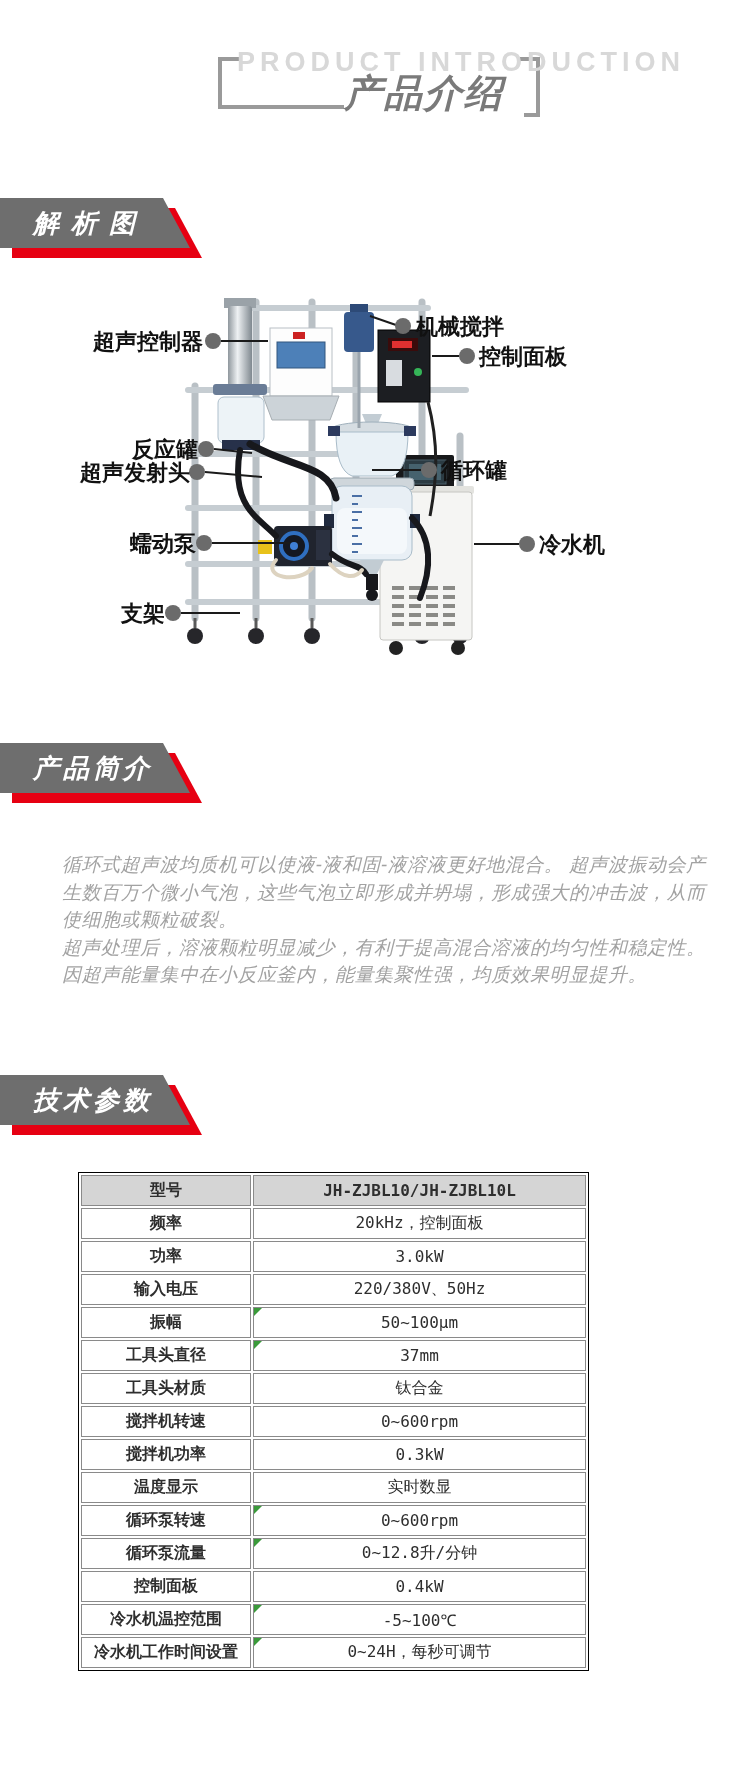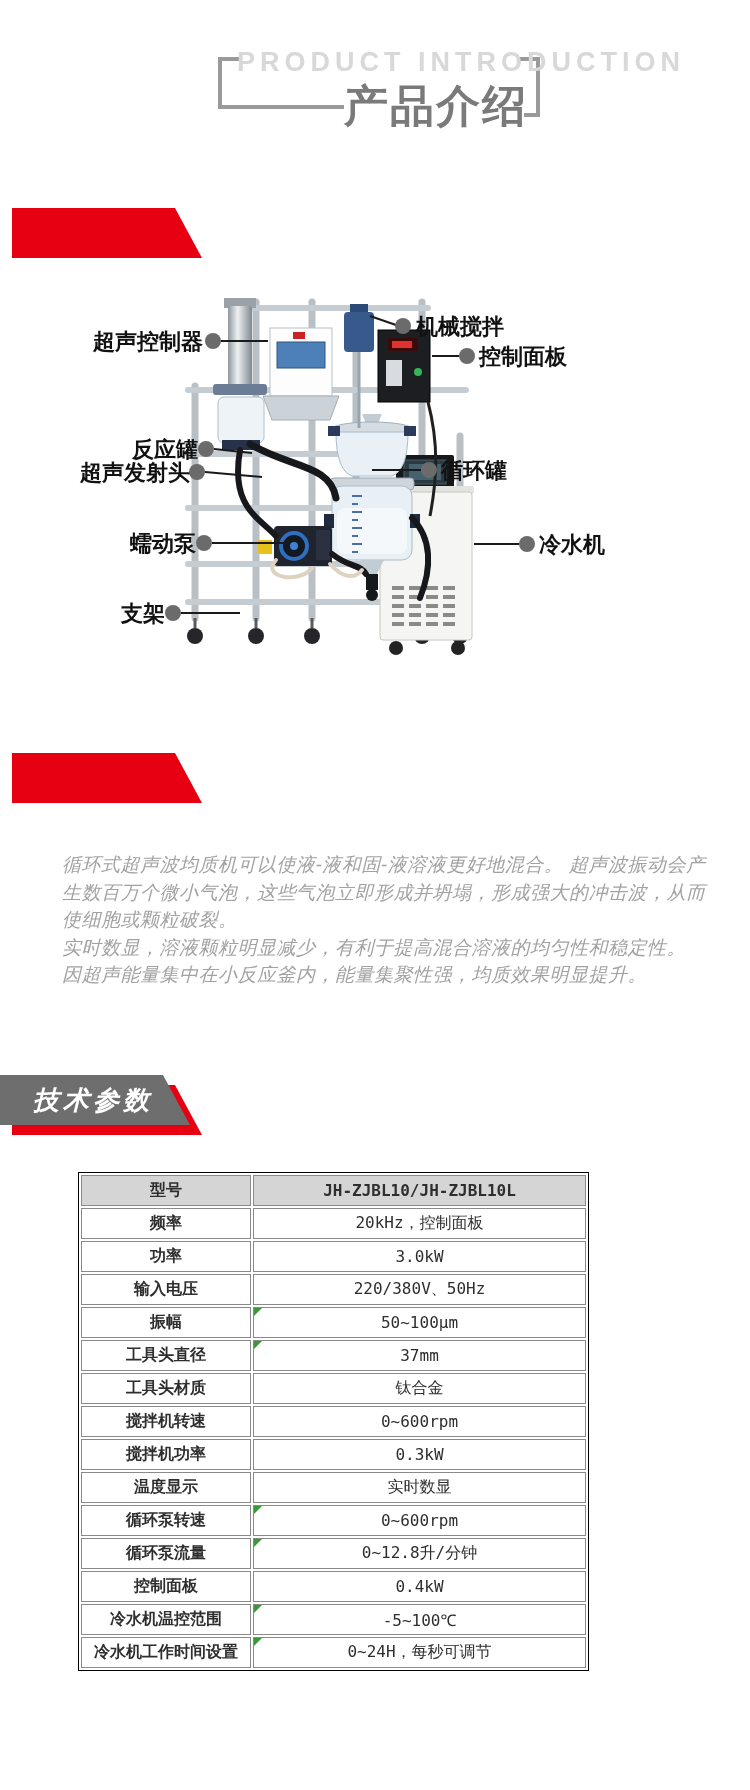--- a/index.html
+++ b/index.html
@@ -2,22 +2,22 @@
 <html><head>
 <meta charset="utf-8">
 <style>
   html,body{margin:0;padding:0;background:#ffffff;}
   .page{position:relative;width:750px;height:1790px;background:#ffffff;margin:0 auto;overflow:hidden;
         font-family:"Liberation Sans",sans-serif;}
   
   .hdr-line{position:absolute;background:#9a9a9a;}
   .eyebrow{position:absolute;left:237px;top:47px;font-size:27px;font-weight:bold;
            letter-spacing:5px;color:#d8d8d8;font-family:"Liberation Sans",sans-serif;}
-  .big-title{position:absolute;left:344px;top:77px;font-size:44px;font-weight:bold;
-             color:#7a7a7a;letter-spacing:2px;}
+  .big-title{position:absolute;left:344px;top:68px;font-size:38px;font-weight:bold;
+             font-style:italic;color:#7a7a7a;letter-spacing:2px;}
   
   .banner{position:absolute;left:0;width:260px;height:62px;}
   .banner-red{position:absolute;left:12px;top:10px;width:200px;height:50px;background:#e60012;
               clip-path:polygon(0 0,163px 0,190px 100%,0 100%);}
   .banner-gray{position:absolute;left:0;top:0;width:200px;height:50px;background:#6e6e6e;
                clip-path:polygon(0 0,163px 0,190px 100%,0 100%);
                display:flex;align-items:center;padding-left:33px;box-sizing:border-box;}
   .banner-text{color:#ffffff;font-size:26px;font-weight:bold;font-style:italic;letter-spacing:4px;white-space:nowrap;}
   .banner-text.spaced{letter-spacing:12px;}
   
@@ -48,20 +48,23 @@
     <div class="hdr-line" style="left:218px;top:105px;width:126px;height:4px;"></div>
     <div class="hdr-line" style="left:518px;top:57px;width:22px;height:4px;"></div>
     <div class="hdr-line" style="left:536px;top:57px;width:4px;height:60px;"></div>
     <div class="hdr-line" style="left:524px;top:113px;width:16px;height:4px;"></div>
     <div class="eyebrow">PRODUCT INTRODUCTION</div>
     <div class="big-title">产品介绍</div>
   </div>
 
   <div class="banner" style="top:198px;">
     <div class="banner-red"></div>
+    <div class="banner-gray">
+      <span class="banner-text spaced">解析图</span>
+    </div>
   </div>
 
   <svg class="machine" viewBox="0 0 750 400">
     <defs>
       <linearGradient id="gradSilver" x1="0" y1="0" x2="1" y2="0">
         <stop offset="0" stop-color="#8f979d"></stop>
           <stop offset="0.4" stop-color="#eef1f3"></stop>
           <stop offset="1" stop-color="#7f888f"></stop>
       </linearGradient>
     </defs>
@@ -222,26 +225,29 @@
       <g>
         <line x1="181" y1="345" x2="240" y2="345" stroke="#1a1a1a" stroke-width="2"></line>
         <circle cx="173" cy="345" r="8" fill="#6b6b6b"></circle>
         <text x="165" y="353" text-anchor="end">支架</text>
       </g>
     </g>
   </svg>
 
   <div class="banner" style="top:743px;">
     <div class="banner-red"></div>
+    <div class="banner-gray">
+      <span class="banner-text">产品简介</span>
+    </div>
   </div>
 
   <div class="intro-text">循环式超声波均质机可以使液-液和固-液溶液更好地混合。 超声波振动会产
 生数百万个微小气泡，这些气泡立即形成并坍塌，形成强大的冲击波，从而
 使细胞或颗粒破裂。
-实时数显，溶液颗粒明显减少，有利于提高混合溶液的均匀性和稳定性。
+超声处理后，溶液颗粒明显减少，有利于提高混合溶液的均匀性和稳定性。
 因超声能量集中在小反应釜内，能量集聚性强，均质效果明显提升。</div>
 
   <div class="banner" style="top:1075px;padding-left:8px;">
     <div class="banner-red"></div>
     <div class="banner-gray">
       <span class="banner-text">技术参数</span>
     </div>
   </div>
 
   <table class="spec-table">

